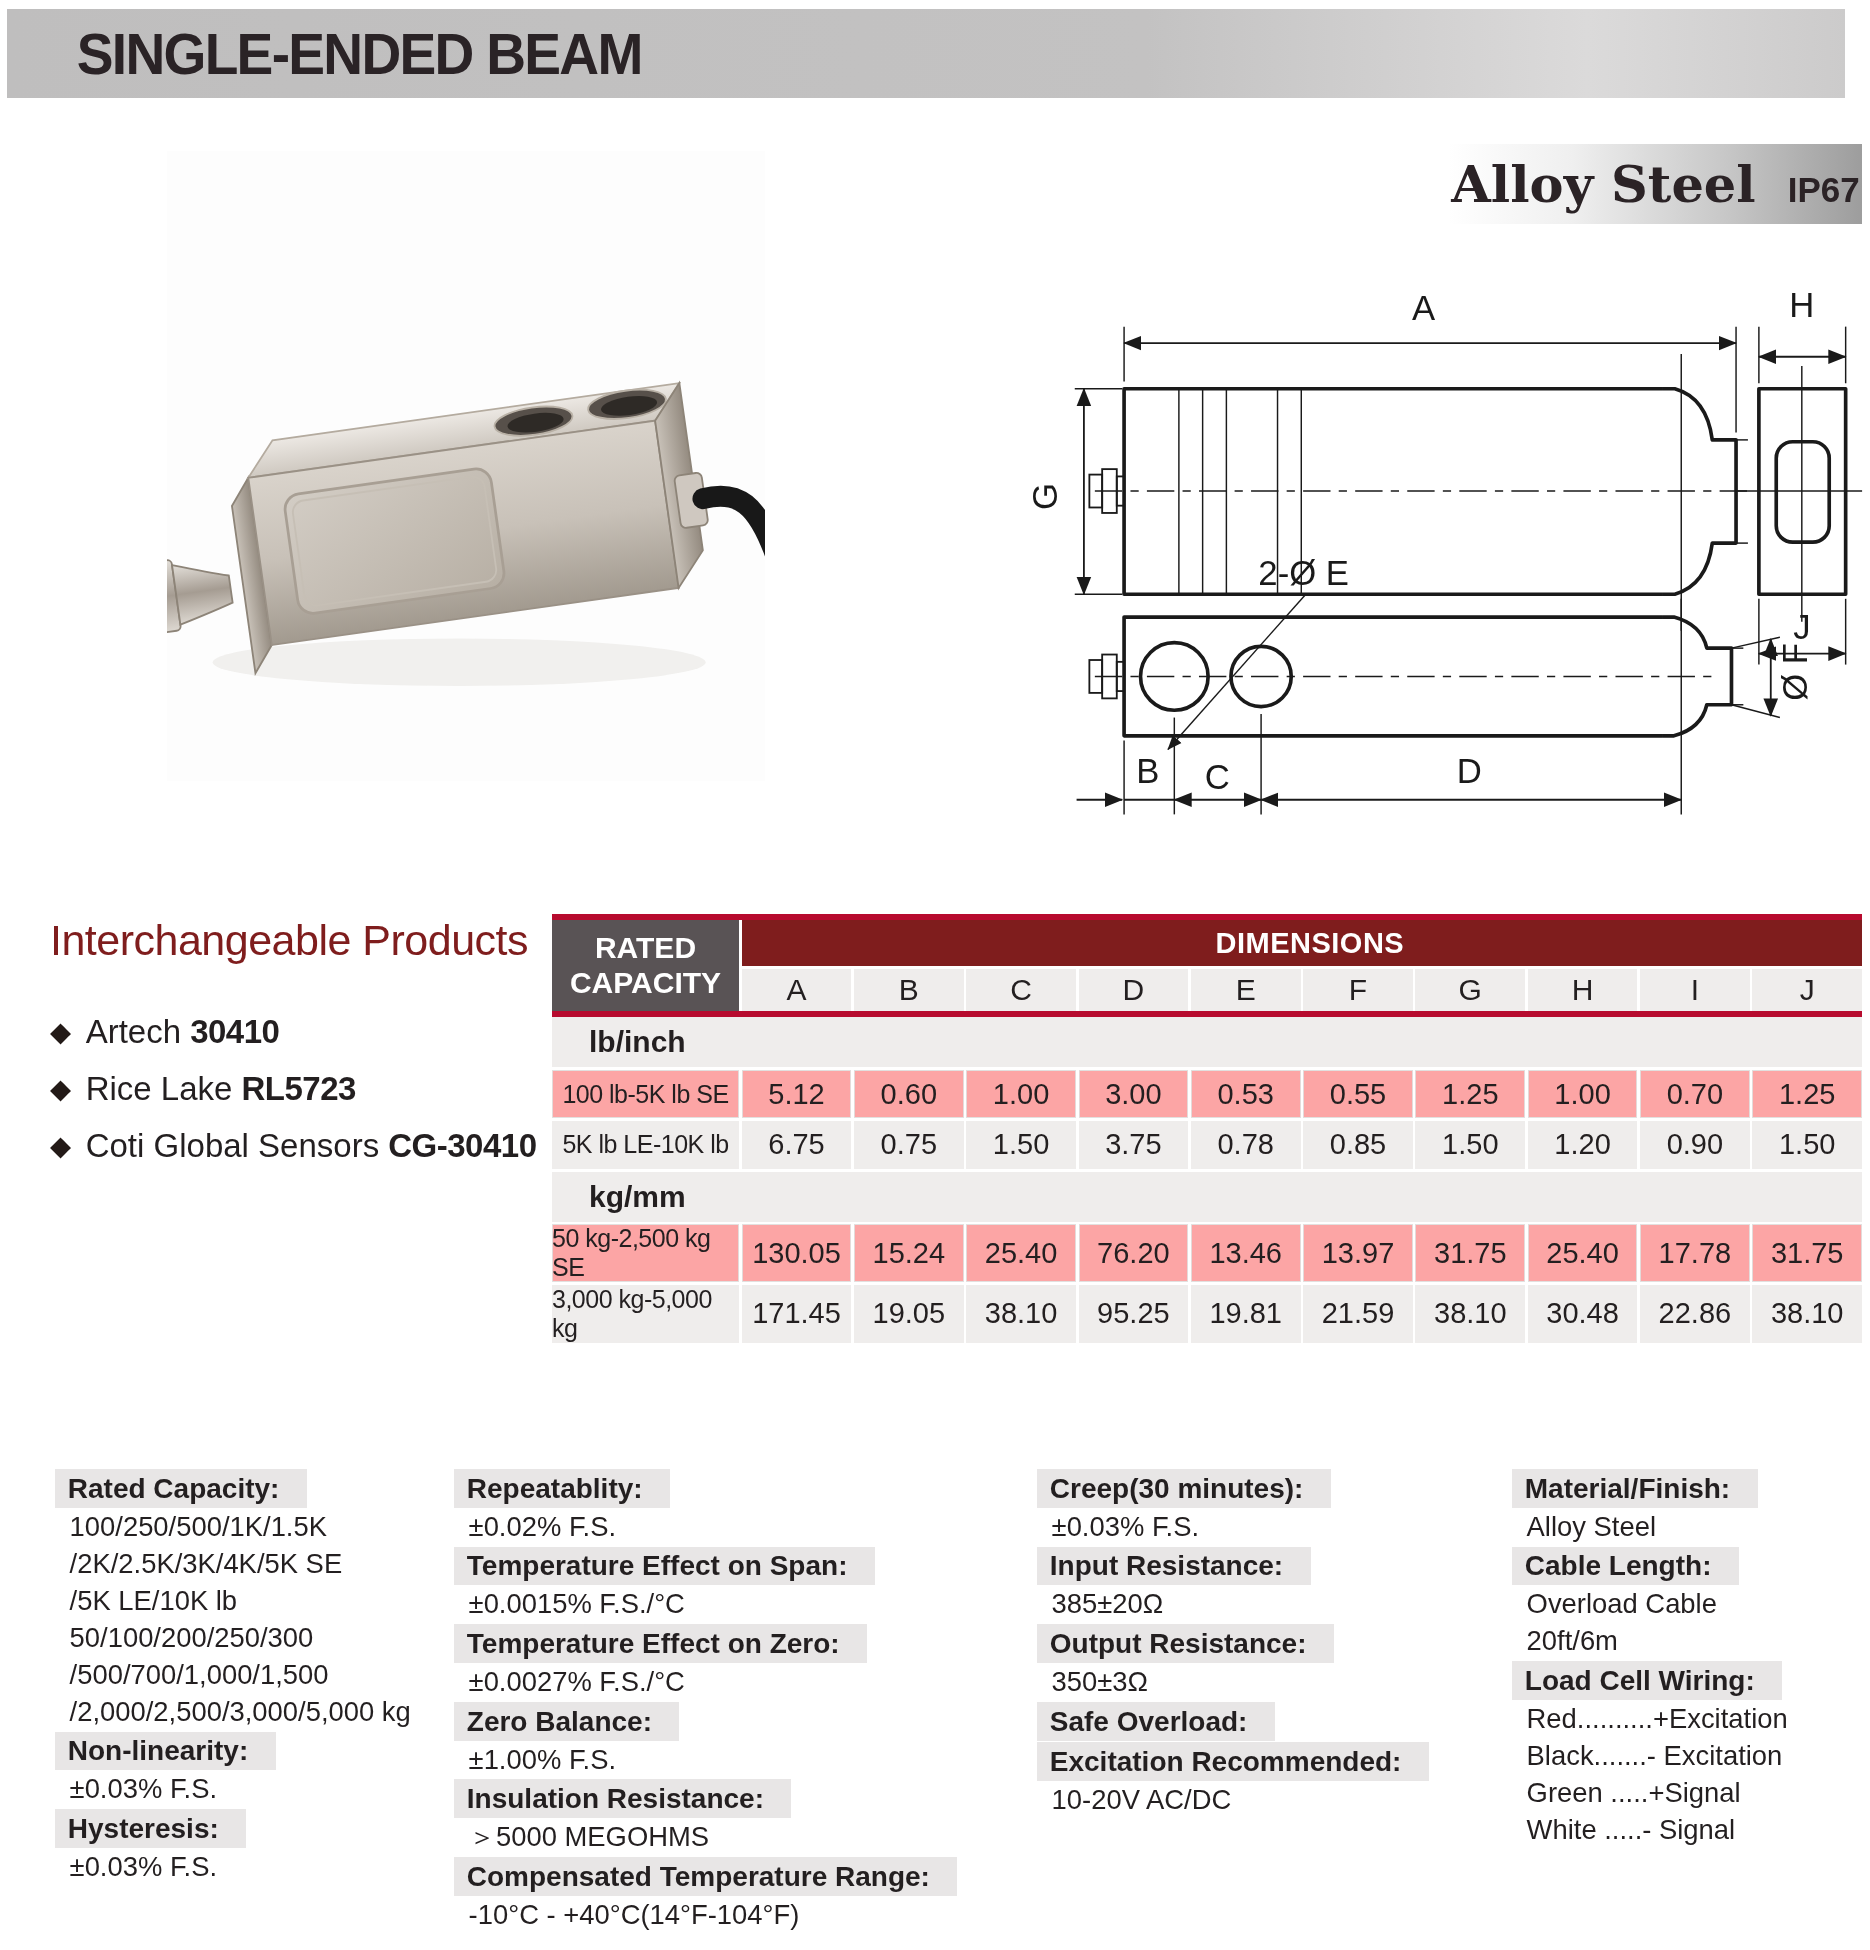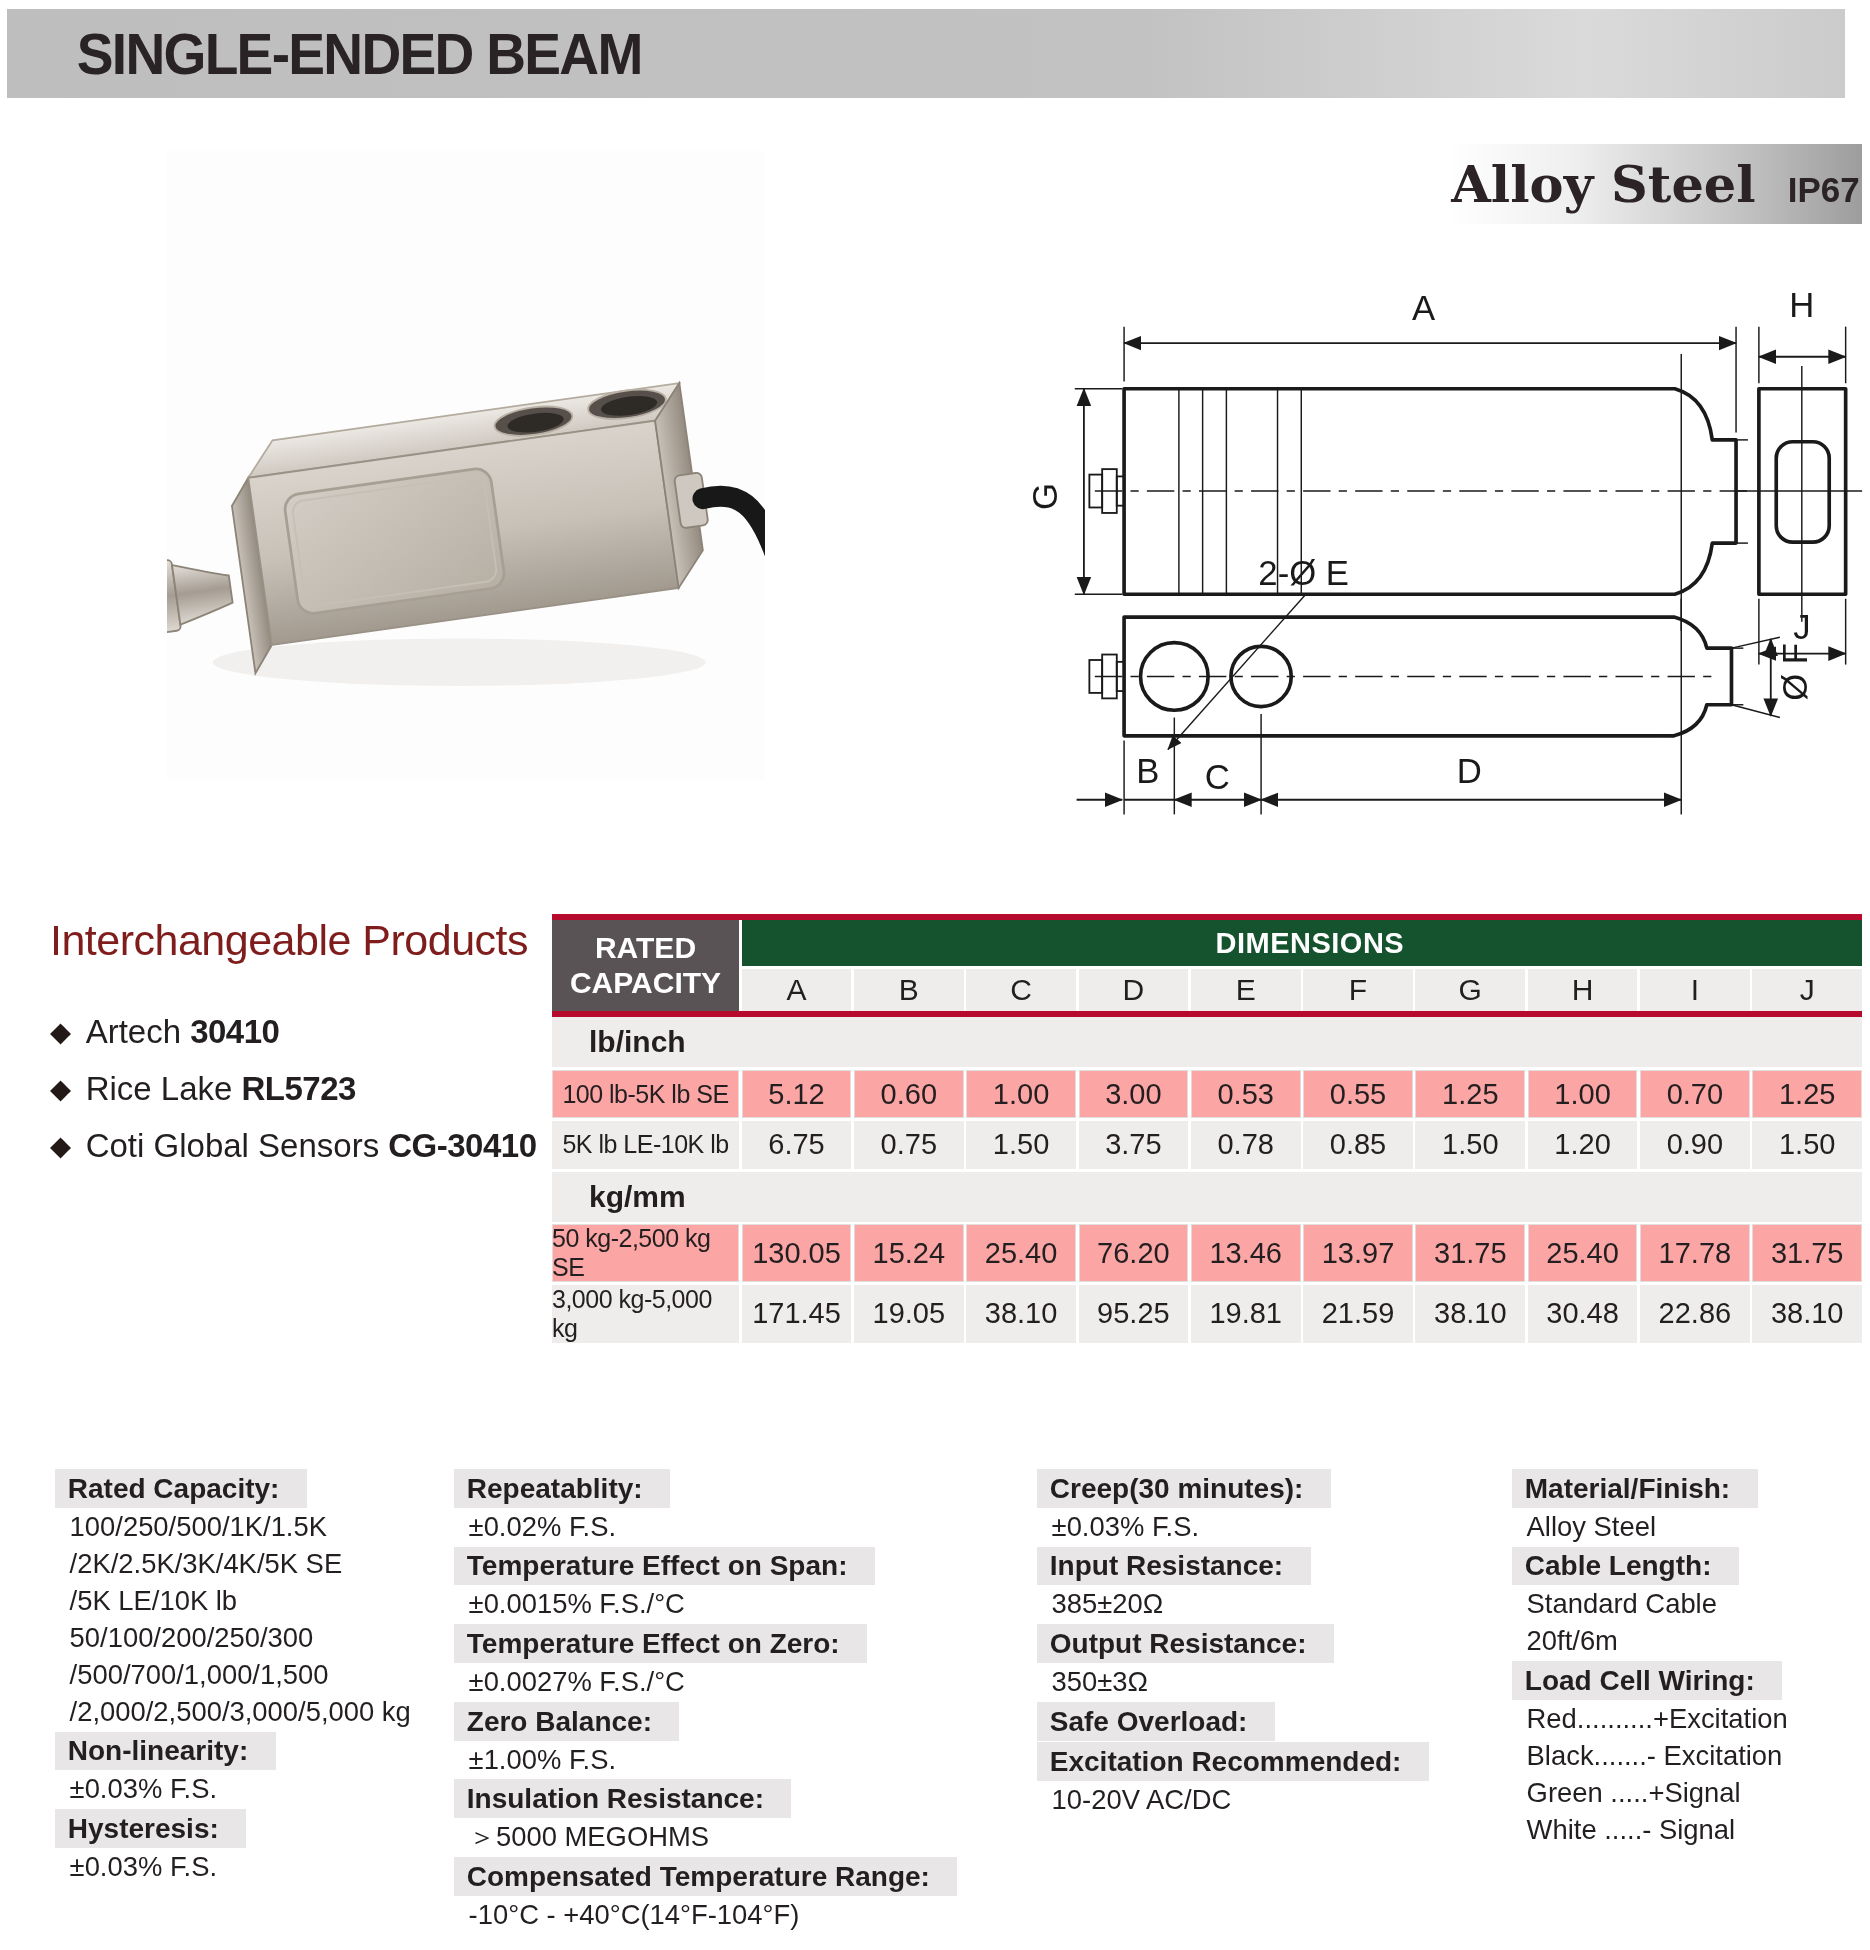--- a/index.html
+++ b/index.html
@@ -42,21 +42,21 @@
   .interx .model { font-weight:bold; margin-left:9.1px; letter-spacing:-0.5px; }
 
   
   .dim-table { position:absolute; left:552px; top:914px; width:1310px; }
   .redbar { height:6.4px; background:#b70b2e; }
   .tgrid { display:grid; grid-template-columns:187px repeat(10, 1fr); gap:2.7px; background:#ffffff; }
   .tgrid > div { display:flex; align-items:center; justify-content:center; }
   .thead { grid-template-rows:46px 42px; }
   .corner { grid-row:1/3; grid-column:1; background:#595355; color:#fff; font-weight:bold;
     font-size:30px; text-align:center; line-height:1.15; padding:0 5.5px; }
-  .dimhdr { grid-column:2/12; background:#14532d; color:#fff; font-weight:bold; font-size:29px; letter-spacing:0.5px;padding-left:16px; }
+  .dimhdr { grid-column:2/12; background:#7f1d1d; color:#fff; font-weight:bold; font-size:29px; letter-spacing:0.5px;padding-left:16px; }
   .colhdr { background:#efedec; font-size:30px; }
   .tbody > div { min-height:48px; }
   .unit { grid-column:1/12; background:#efedec; font-weight:bold; font-size:30px;
     justify-content:flex-start !important; padding-left:37px; min-height:50px !important; }
   .cap { font-size:25px; letter-spacing:-0.5px; }
   .val { font-size:29px; }
   .rw { background:#fca5a5; box-shadow:inset 0 0 0 0.9px #e2e0df; }
   .rg { background:#efedec; }
 
   
@@ -383,21 +383,21 @@
     </div>
   </div>
 
   <div class="spec-col" id="spec-col4">
     <div class="spec-item">
       <div class="spec-label">Material/Finish:</div>
       <div class="spec-line">Alloy Steel</div>
     </div>
     <div class="spec-item">
       <div class="spec-label">Cable Length:</div>
-      <div class="spec-line">Standard Cable</div>
+      <div class="spec-line">Overload Cable</div>
       <div class="spec-line">20ft/6m</div>
     </div>
     <div class="spec-item">
       <div class="spec-label">Load Cell Wiring:</div>
       <div class="spec-line">Red..........+Excitation</div>
       <div class="spec-line">Black.......- Excitation</div>
       <div class="spec-line">Green .....+Signal</div>
       <div class="spec-line">White .....- Signal</div>
     </div>
   </div>

